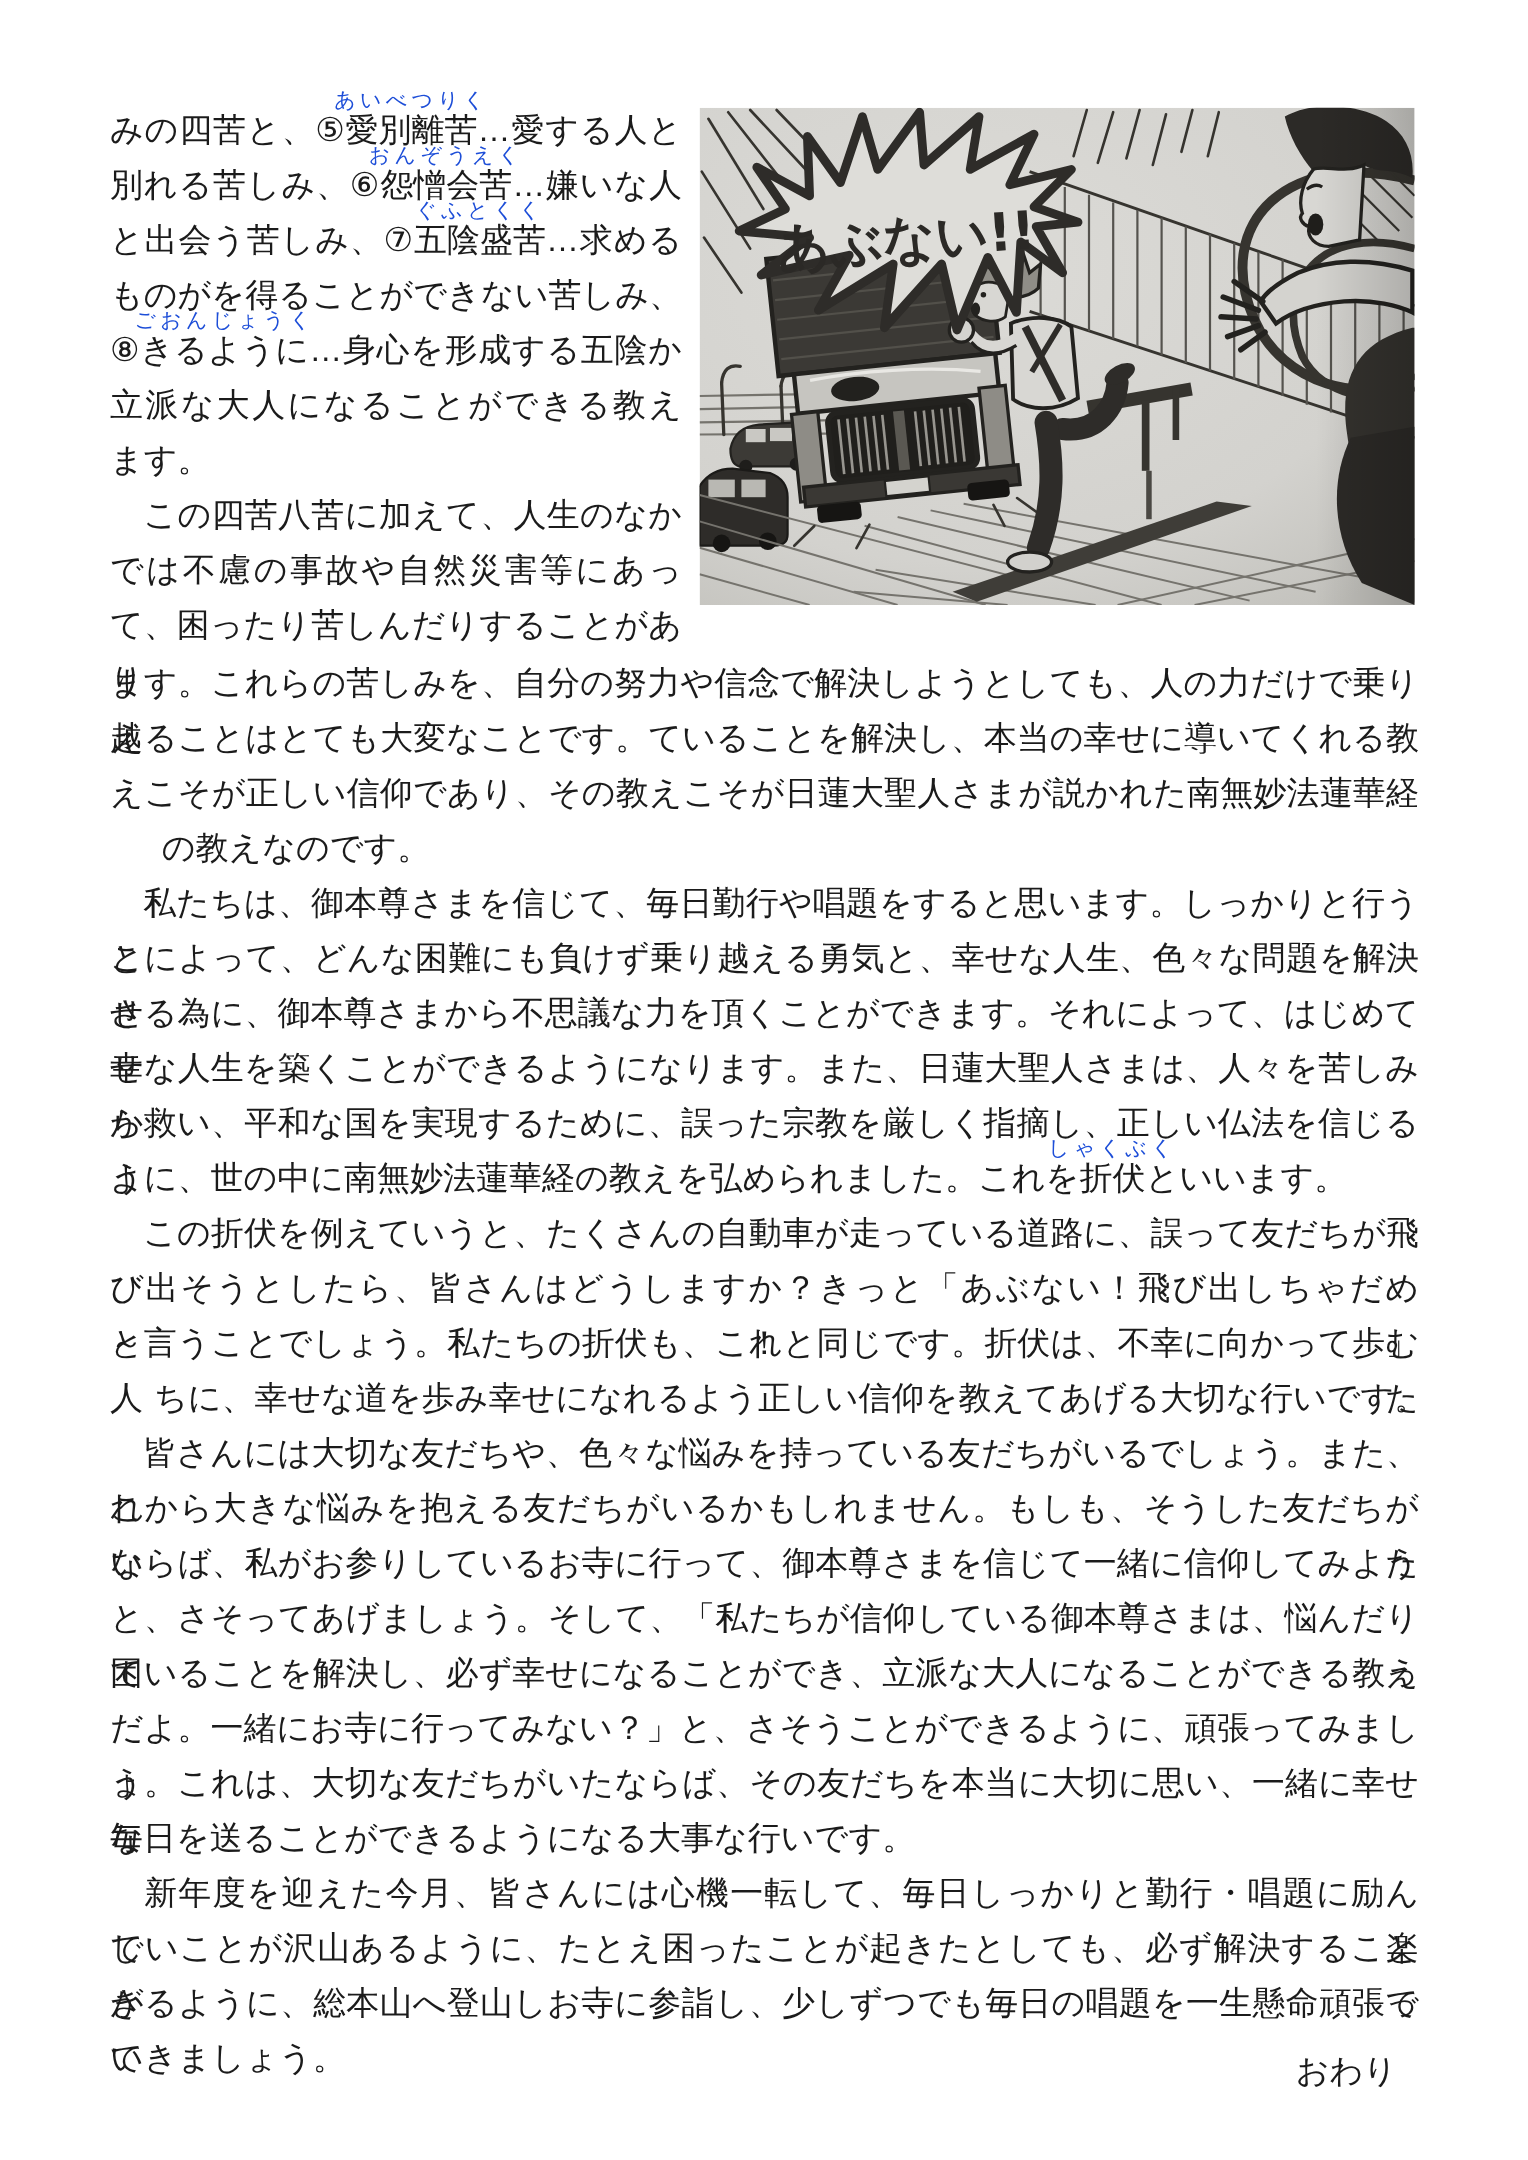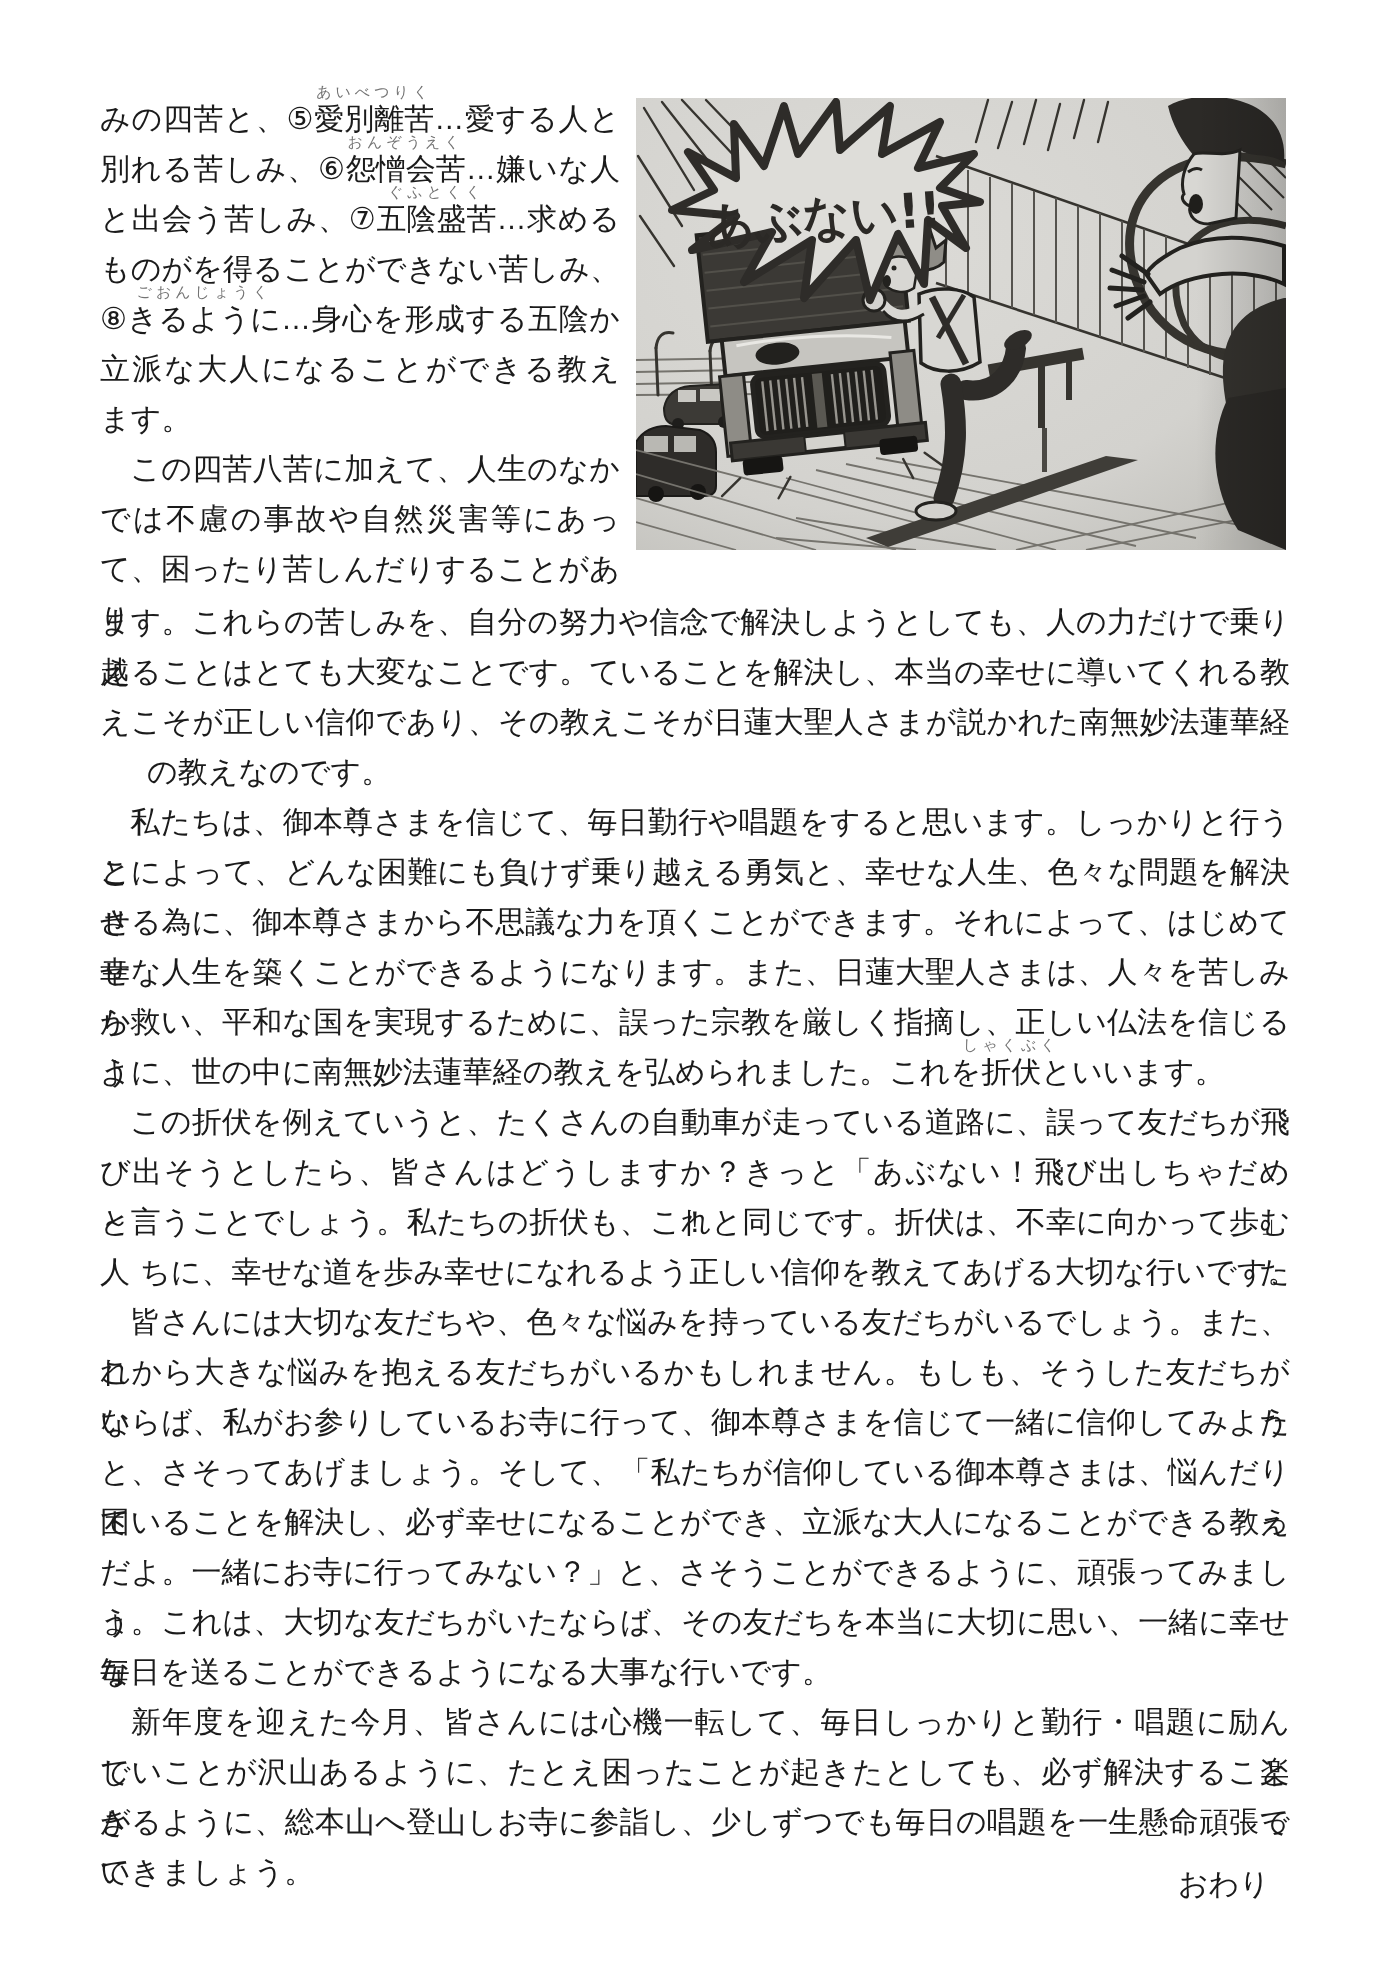--- a/index.html
+++ b/index.html
@@ -19,22 +19,22 @@
     font-size:30px;
     color:#1b1b1b;
     white-space:normal;
   }
   .line.c{width:520px;}
   .line.f{width:1190px;}
   .line.j{text-align:justify;text-align-last:justify;text-justify:inter-character;}
   .rb{position:relative;display:inline-block;line-height:50px;}
   .rt{
     position:absolute;left:50%;top:-10px;transform:translateX(-50%);
-    font-size:15px;line-height:15px;letter-spacing:4px;white-space:nowrap;
-    color:#737373;
+    font-size:19px;line-height:15px;letter-spacing:4px;white-space:nowrap;
+    color:#1d4ed8;
   }
   .right-label{position:absolute;right:20px;top:12px;}
   .illustration{
     position:absolute;left:636px;top:98px;width:650px;height:452px;
   }
   .illustration svg{display:block;width:100%;height:100%;}
   .bubble-text{
     font-family:"DejaVu Sans","Liberation Sans",sans-serif;
     font-weight:bold;
   }

